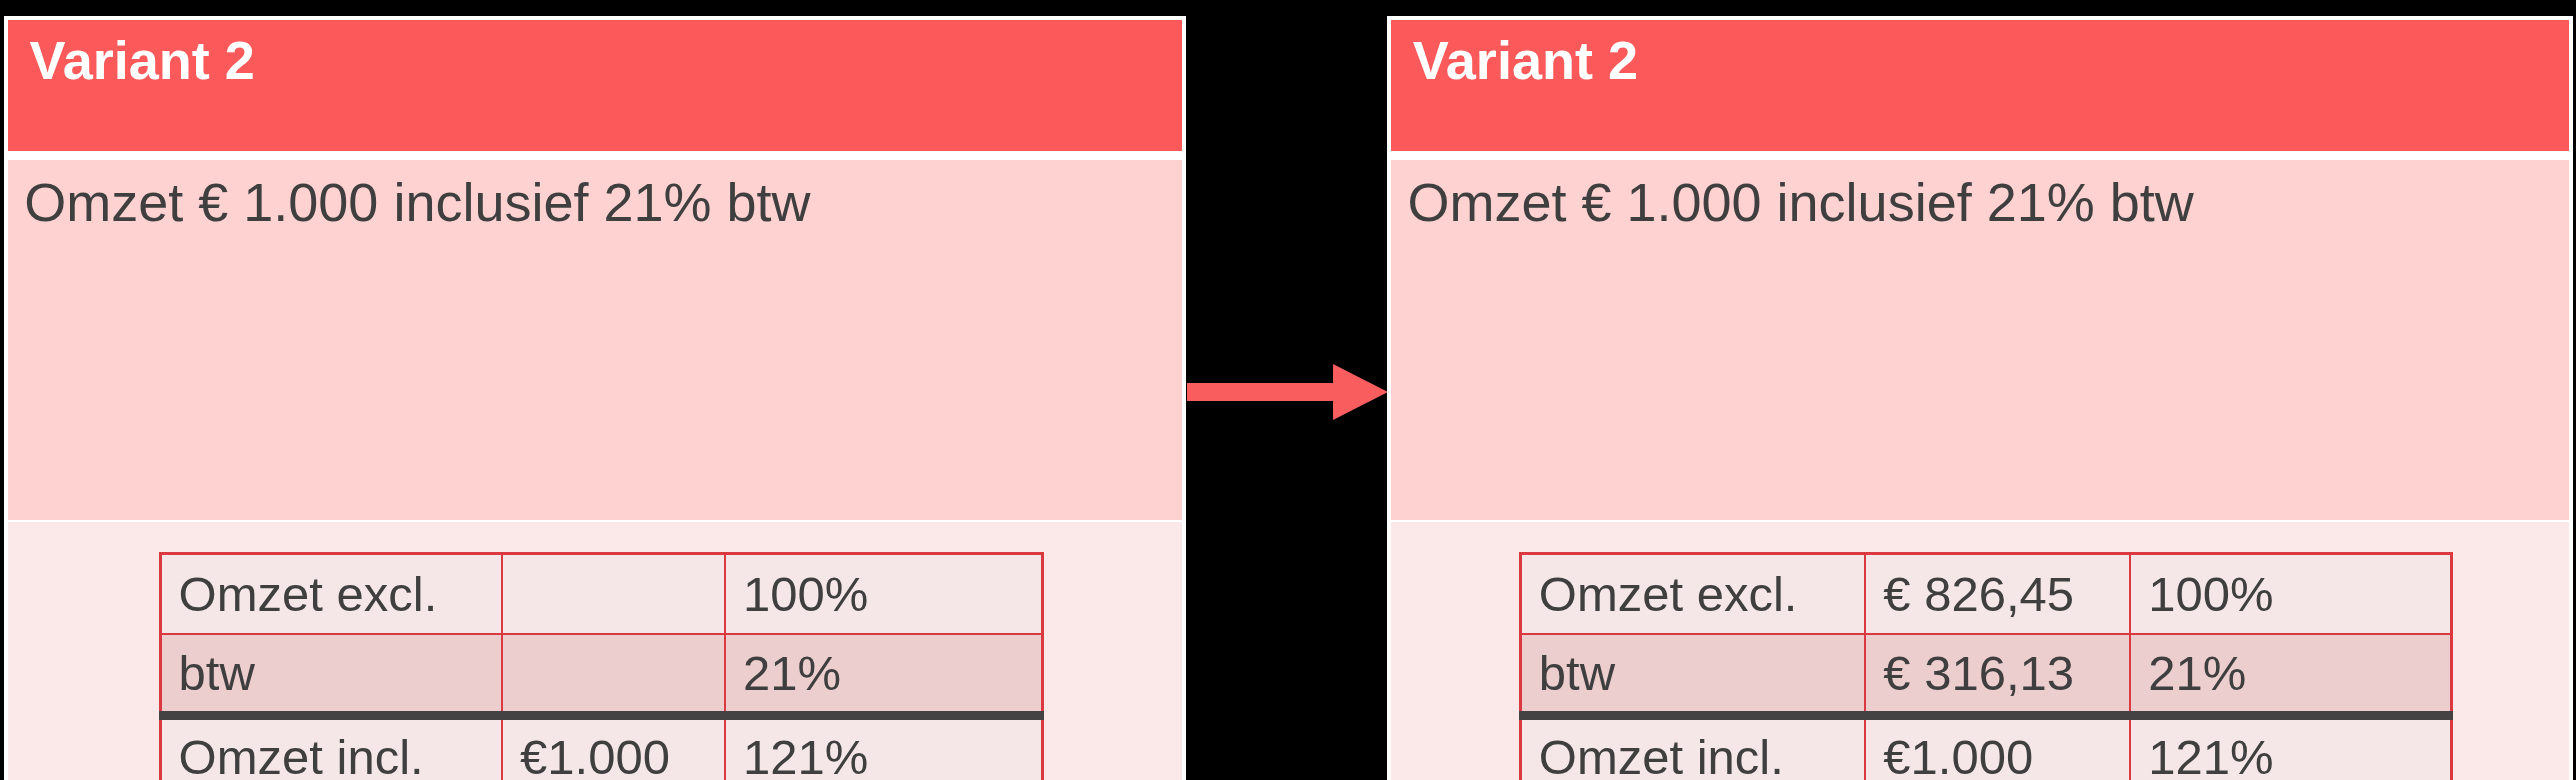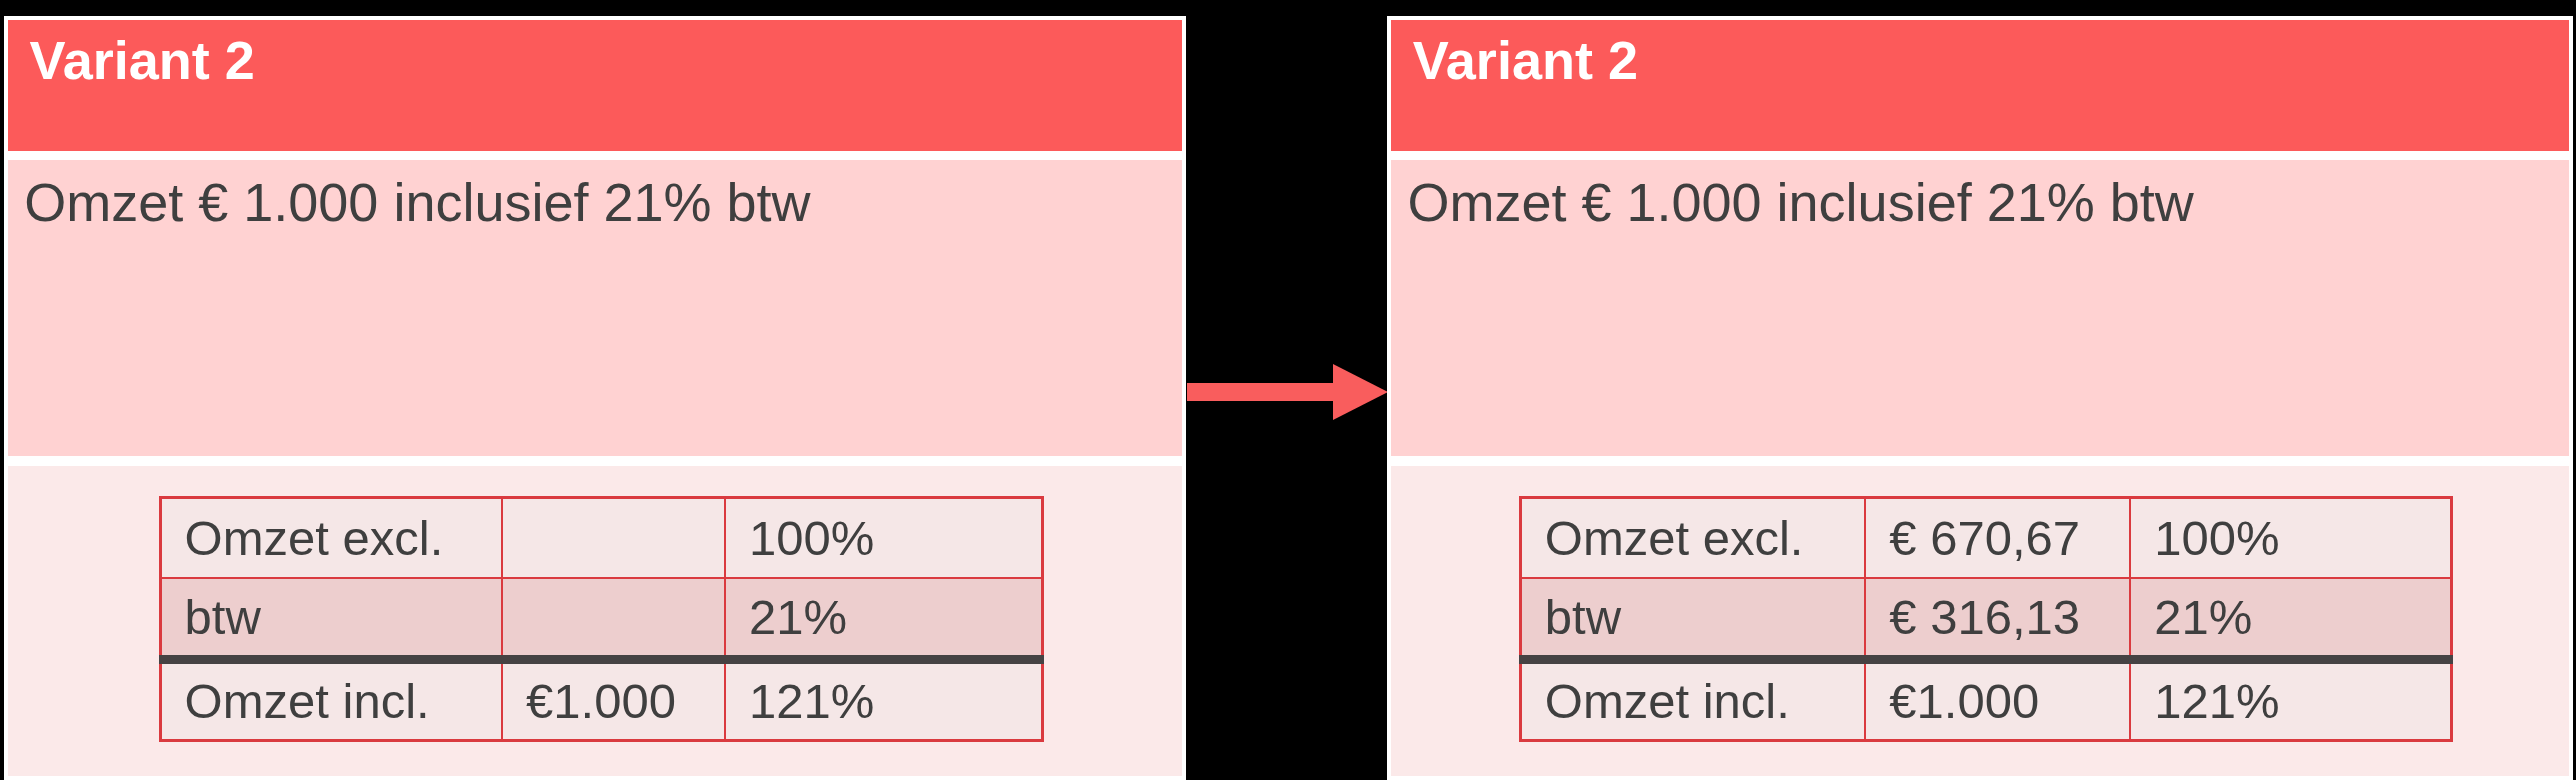--- a/index.html
+++ b/index.html
@@ -44,23 +44,23 @@
     padding: 11.5px 0 0 22px;
   }
   .panel-title {
     color: #ffffff;
     font-weight: bold;
     font-size: 54px;
     line-height: 1.1;
   }
 
   .panel-body {
-    height: 296px;
+    height: 360px;
     background: var(--body-pink);
-    margin-bottom: 10px;
+    margin-bottom: 2px;
     padding: 10.2px 25.6px 0 16.6px;
   }
   .body-text {
     color: var(--text-dark);
     font-size: 54px;
     line-height: 1.15;
   }
 
   .panel-footer {
     height: 310px;
@@ -73,21 +73,21 @@
     font-size: 49px;
     color: var(--text-dark);
     border: 3.8px solid var(--grid-red);
   }
   .panel-left  table.vat-table { margin-left: 151px; }
   .panel-right table.vat-table { margin-left: 128px; }
 
   table.vat-table td {
     border: 2.6px solid var(--grid-red);
     height: 81px;
-    padding-left: 23px;
+    padding-left: 17px;
     background: var(--cell-light);
     vertical-align: middle;
     white-space: nowrap;
     margin-left: 23px;
   }
   table.vat-table tr.row-shaded td { background: var(--cell-shaded); }
   table.vat-table tr.row-total td  { border-top: 9px solid var(--divider-dark); }
 
   .arrow {
     position: absolute;
@@ -164,21 +164,21 @@
     <div class="panel-footer">
       <table class="vat-table">
         <colgroup>
           <col style="width:345px">
           <col style="width:265px">
           <col style="width:321px">
         </colgroup>
         <tbody>
           <tr class="row-excl">
             <td>Omzet excl.</td>
-            <td>€ 670,67</td>
+            <td>€ 826,45</td>
             <td>100%</td>
           </tr>
           <tr class="row-shaded">
             <td>btw</td>
             <td>€ 316,13</td>
             <td>21%</td>
           </tr>
           <tr class="row-total">
             <td>Omzet incl.</td>
             <td>€1.000</td>

